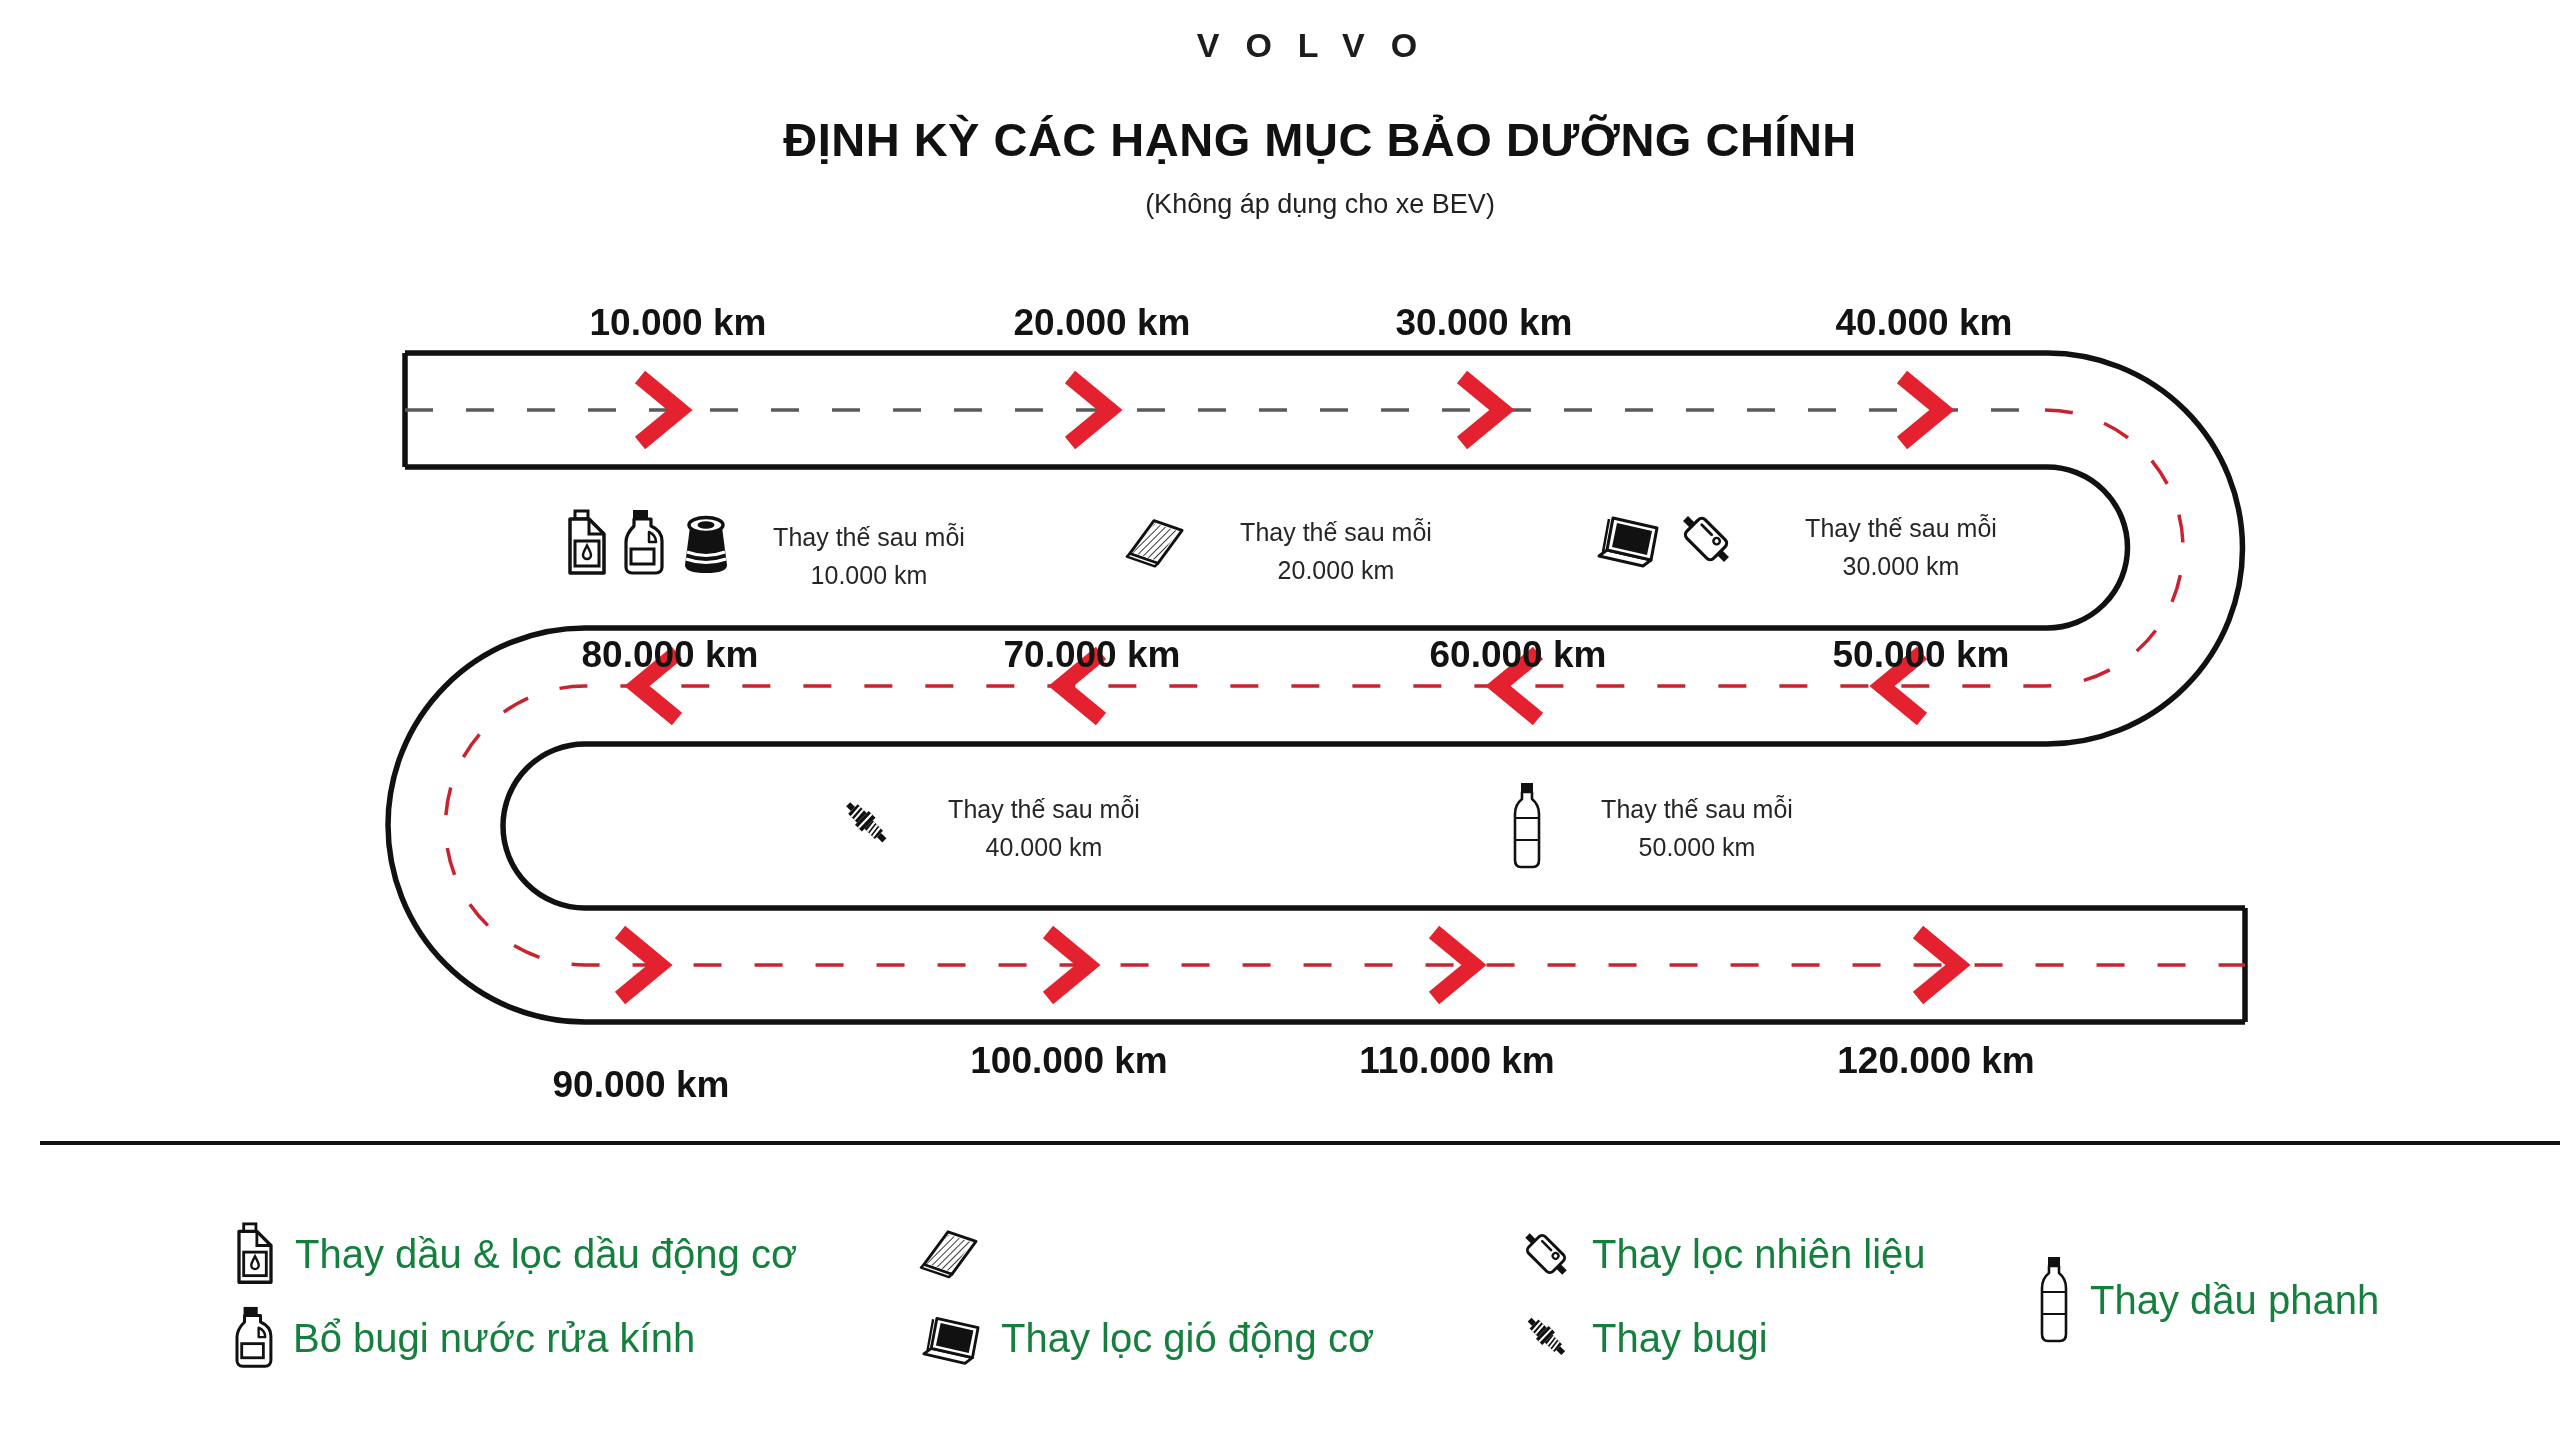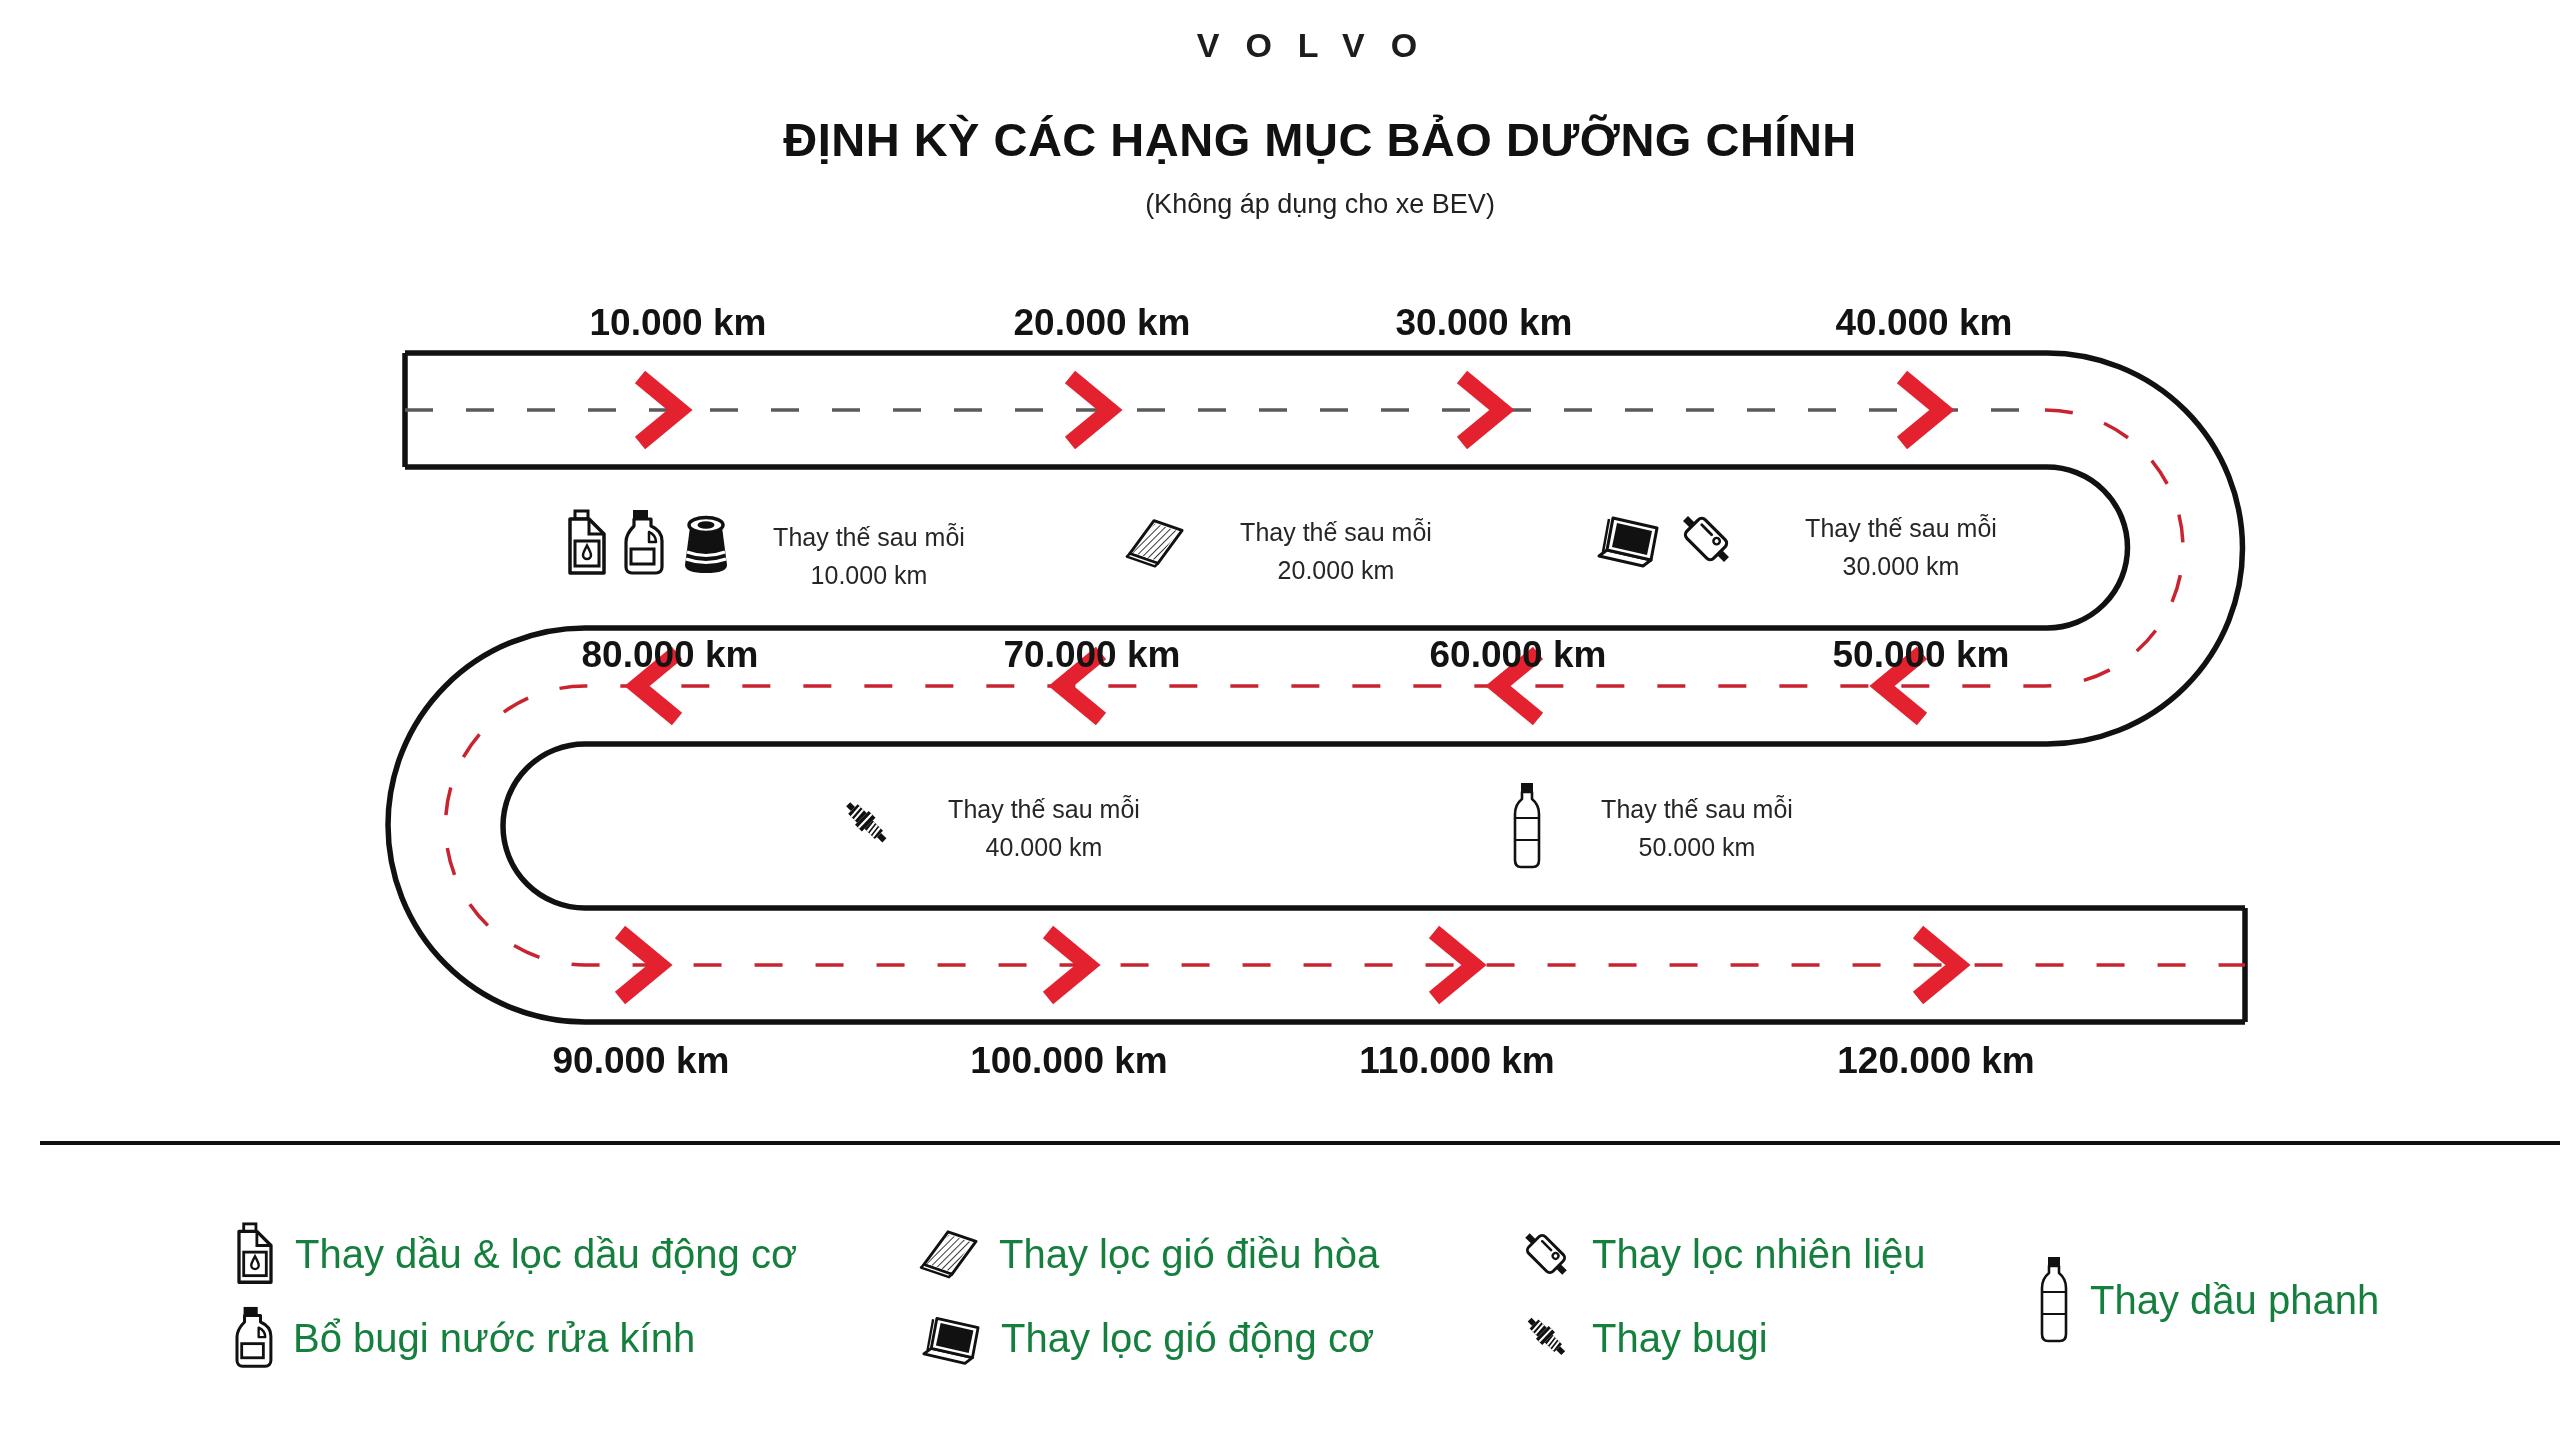--- a/index.html
+++ b/index.html
@@ -142,21 +142,21 @@
   <div class="abs center-x km-label" style="top:302px;left:638px">10.000 km</div>
   <div class="abs center-x km-label" style="top:302px;left:1062px">20.000 km</div>
   <div class="abs center-x km-label" style="top:302px;left:1444px">30.000 km</div>
   <div class="abs center-x km-label" style="top:302px;left:1884px">40.000 km</div>
 
   <div class="abs center-x km-label" style="top:634px;left:630px">80.000 km</div>
   <div class="abs center-x km-label" style="top:634px;left:1052px">70.000 km</div>
   <div class="abs center-x km-label" style="top:634px;left:1478px">60.000 km</div>
   <div class="abs center-x km-label" style="top:634px;left:1881px">50.000 km</div>
 
-  <div class="abs center-x km-label" style="top:1040px;left:601px">90.000 km</div>
+  <div class="abs center-x km-label" style="top:1064px;left:601px">90.000 km</div>
   <div class="abs center-x km-label" style="top:1040px;left:1029px">100.000 km</div>
   <div class="abs center-x km-label" style="top:1040px;left:1417px">110.000 km</div>
   <div class="abs center-x km-label" style="top:1040px;left:1896px">120.000 km</div>
 
   <div class="abs callout-icons" style="top:509px;left:524px">
     <svg class="ic" width="46" height="68">
         <use href="#icon-oil-jug"></use>
       </svg>
     <svg class="ic" width="46" height="68">
         <use href="#icon-washer-bottle"></use>
@@ -224,21 +224,20 @@
   <div class="abs legend-item" style="top:1294px;left:191px">
     <svg class="ic" width="44" height="64">
         <use href="#icon-washer-bottle"></use>
       </svg>
     <span class="legend-label">Bổ bugi nước rửa kính</span>
   </div>
   <div class="abs legend-item" style="top:1210px;left:875px">
     <svg class="ic" width="66" height="56">
         <use href="#icon-cabin-air-filter"></use>
       </svg>
-    <span class="legend-label">Thay lọc gió điều hòa</span>
   </div>
   <div class="abs legend-item" style="top:1294px;left:877px">
     <svg class="ic" width="66" height="58">
         <use href="#icon-engine-air-filter"></use>
       </svg>
     <span class="legend-label">Thay lọc gió động cơ</span>
   </div>
   <div class="abs legend-item" style="top:1210px;left:1478px">
     <svg class="ic" width="56" height="56">
         <use href="#icon-fuel-filter"></use>

